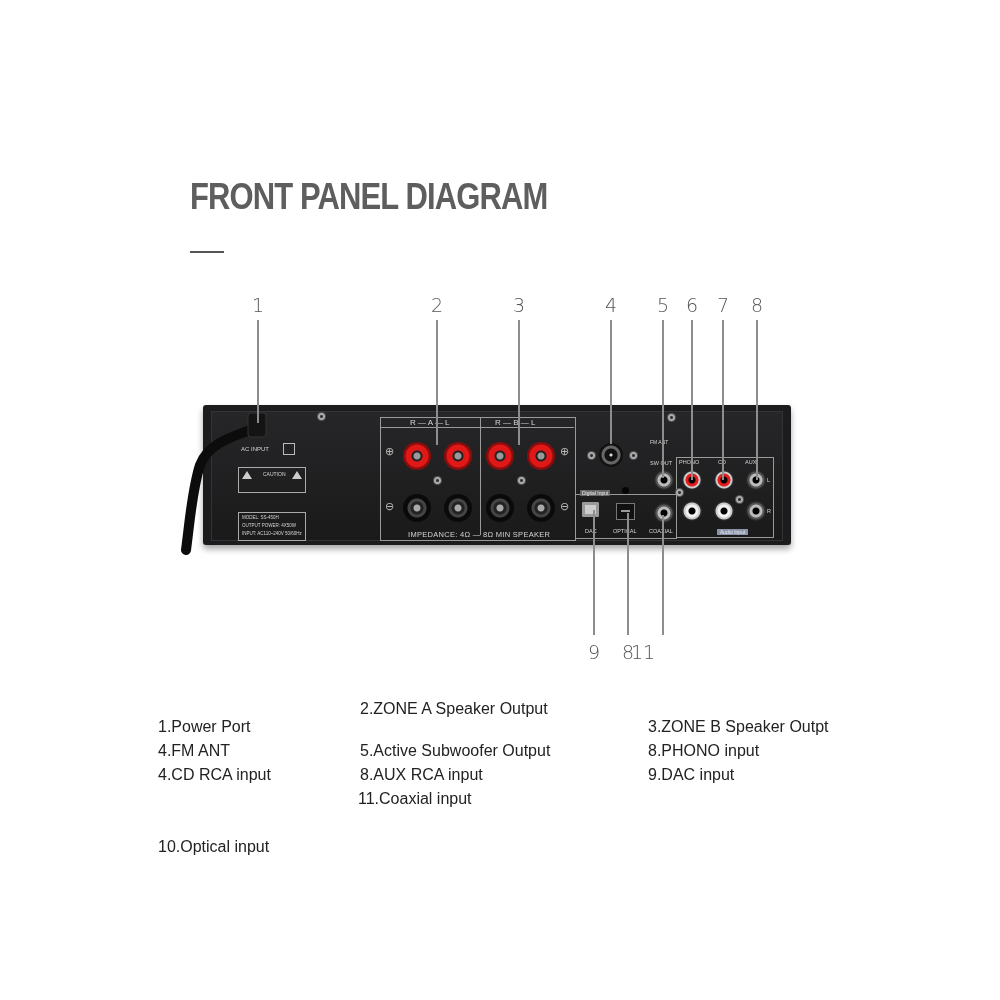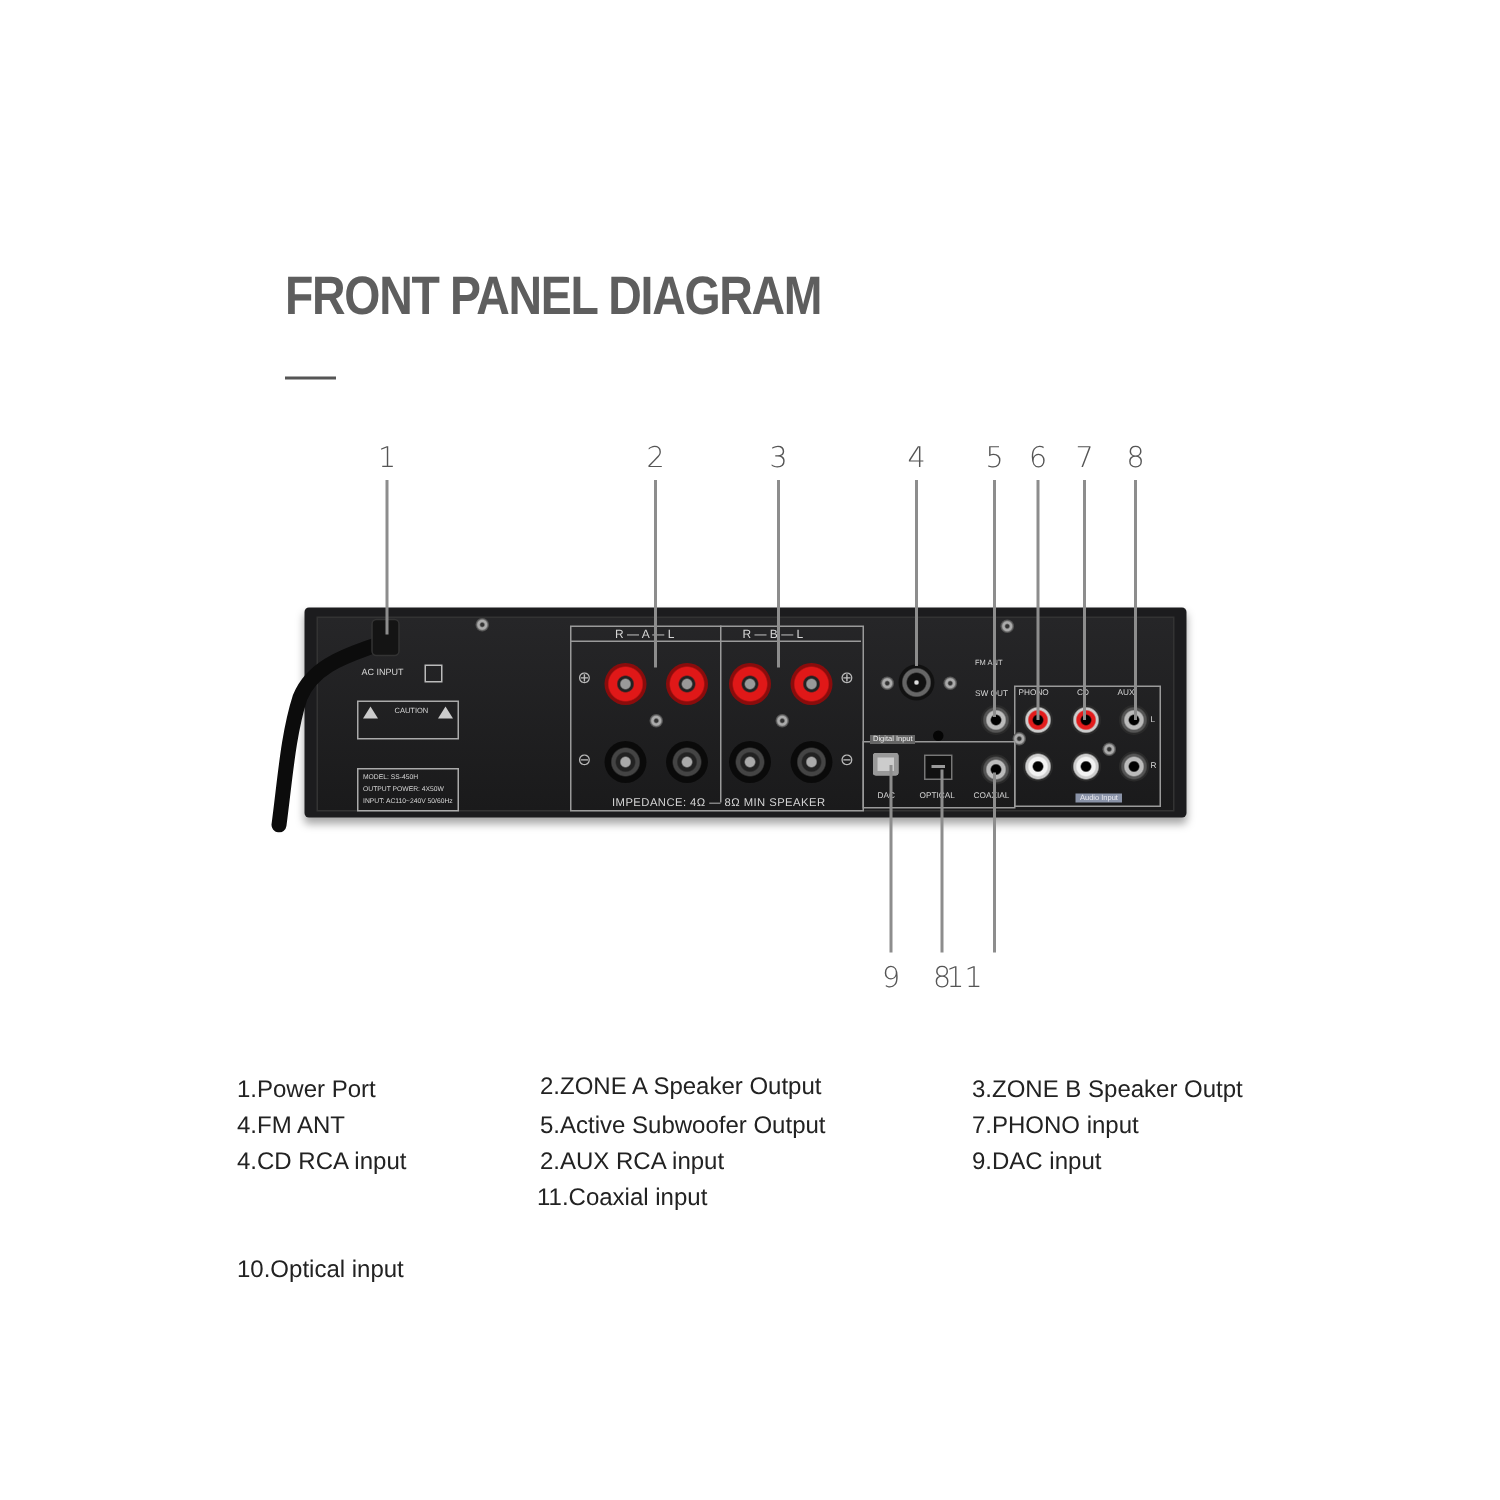--- a/index.html
+++ b/index.html
@@ -135,20 +135,20 @@
 
 <div class="num" style="left:594px;top:641px;">9</div>
 <div class="num" style="left:628px;top:641px;">8</div>
 <div class="num" style="left:643px;top:641px;">11</div>
 
 <div class="legend" style="left:158px;top:718px;">1.Power Port</div>
 <div class="legend" style="left:158px;top:742px;">4.FM ANT</div>
 <div class="legend" style="left:158px;top:766px;">4.CD RCA input</div>
 <div class="legend" style="left:158px;top:790px;margin-top:48px;">10.Optical input</div>
 
-<div class="legend" style="left:360px;top:716px;">2.ZONE A Speaker Output</div>
+<div class="legend" style="left:360px;top:700px;">2.ZONE A Speaker Output</div>
 <div class="legend" style="left:360px;top:742px;text-align:center;">5.Active Subwoofer Output</div>
-<div class="legend" style="left:360px;top:766px;">2.AUX RCA input</div>
+<div class="legend" style="left:360px;top:766px;">8.AUX RCA input</div>
 <div class="legend" style="left:358px;top:790px;">11.Coaxial input</div>
 
 <div class="legend" style="left:648px;top:718px;text-align:right;">3.ZONE B Speaker Outpt</div>
-<div class="legend" style="left:648px;top:742px;">7.PHONO input</div>
+<div class="legend" style="left:648px;top:742px;">8.PHONO input</div>
 <div class="legend" style="left:648px;top:766px;">9.DAC input</div>
 
 </body></html>

